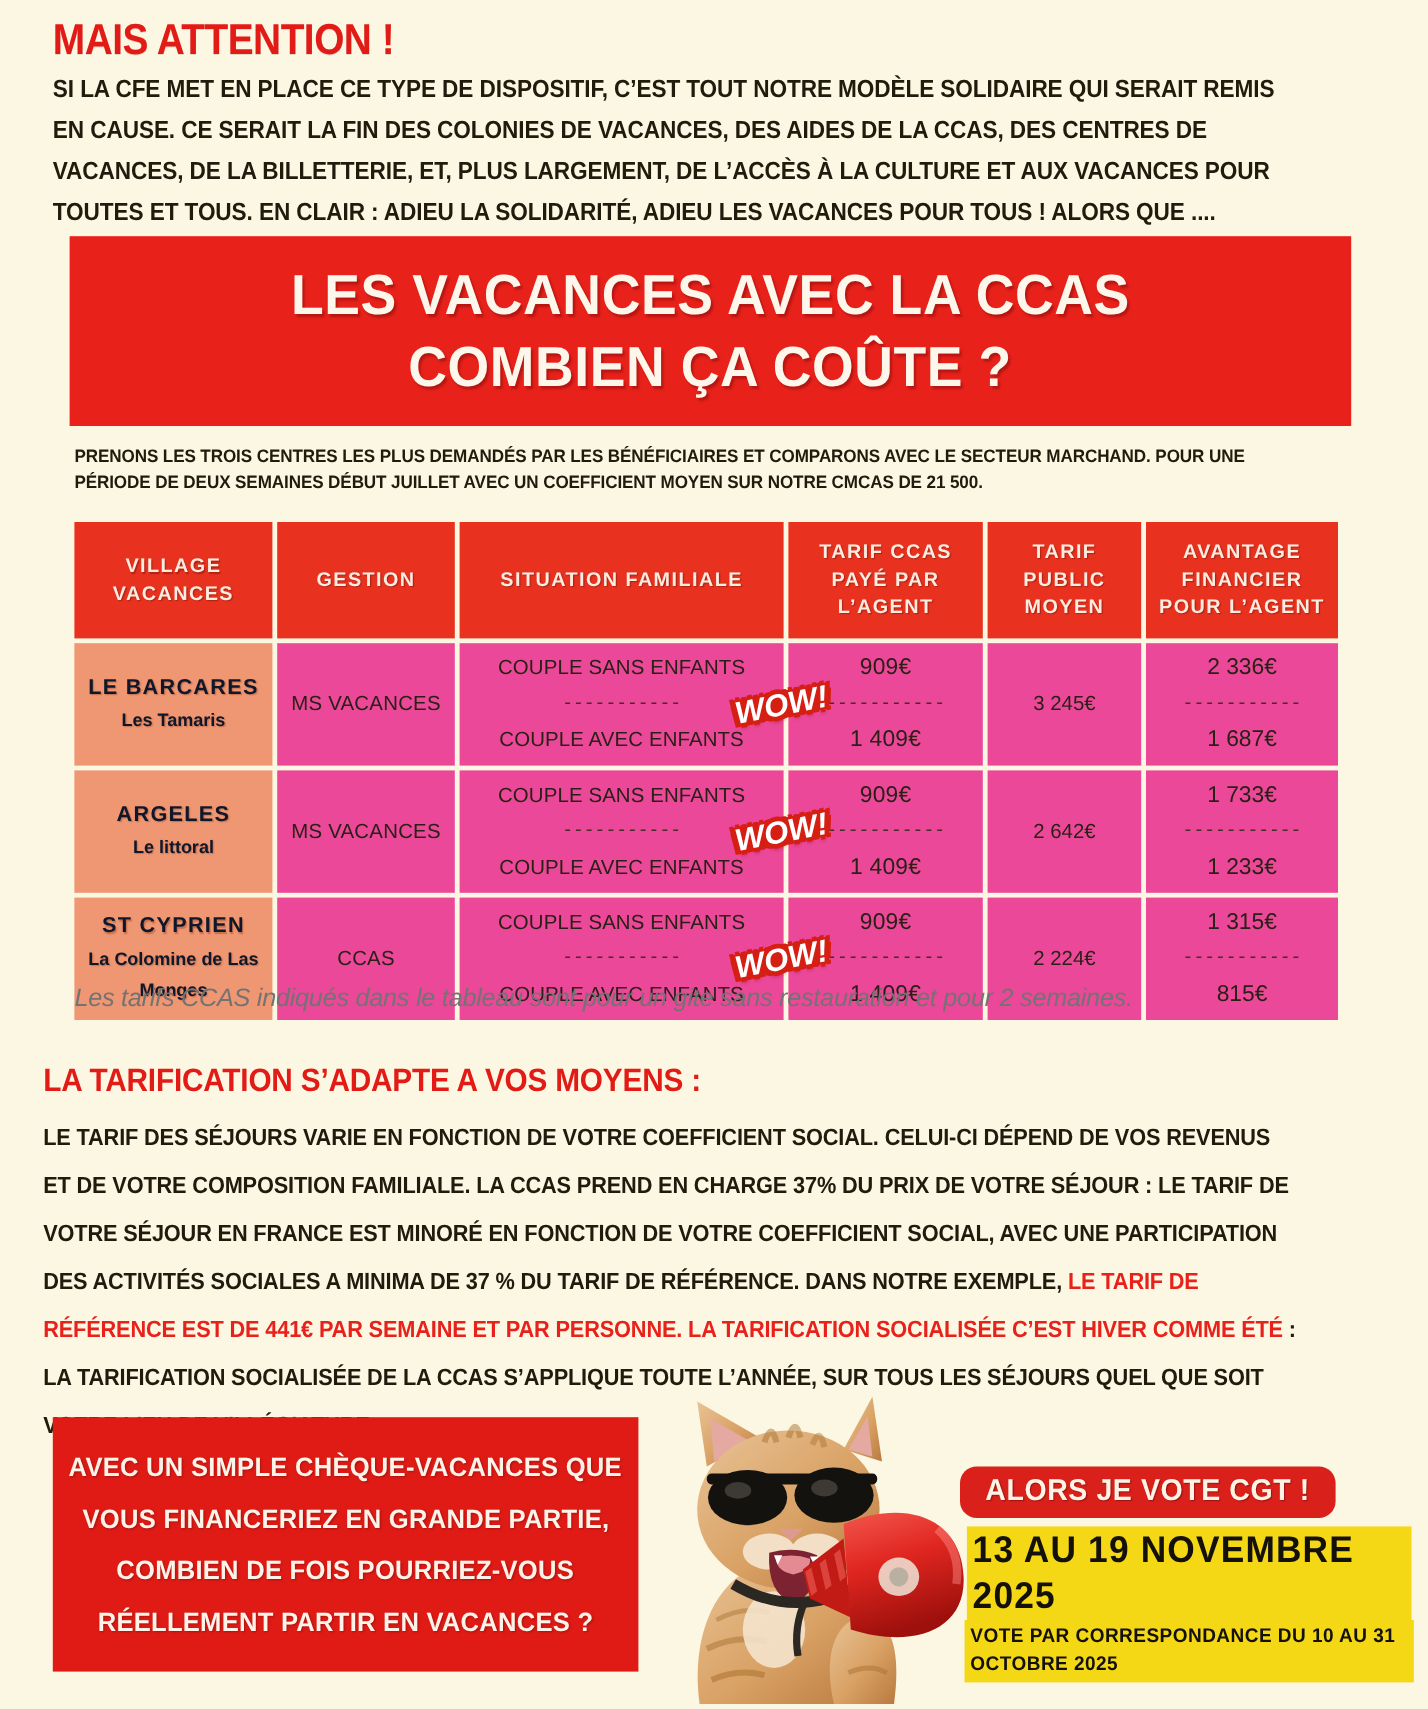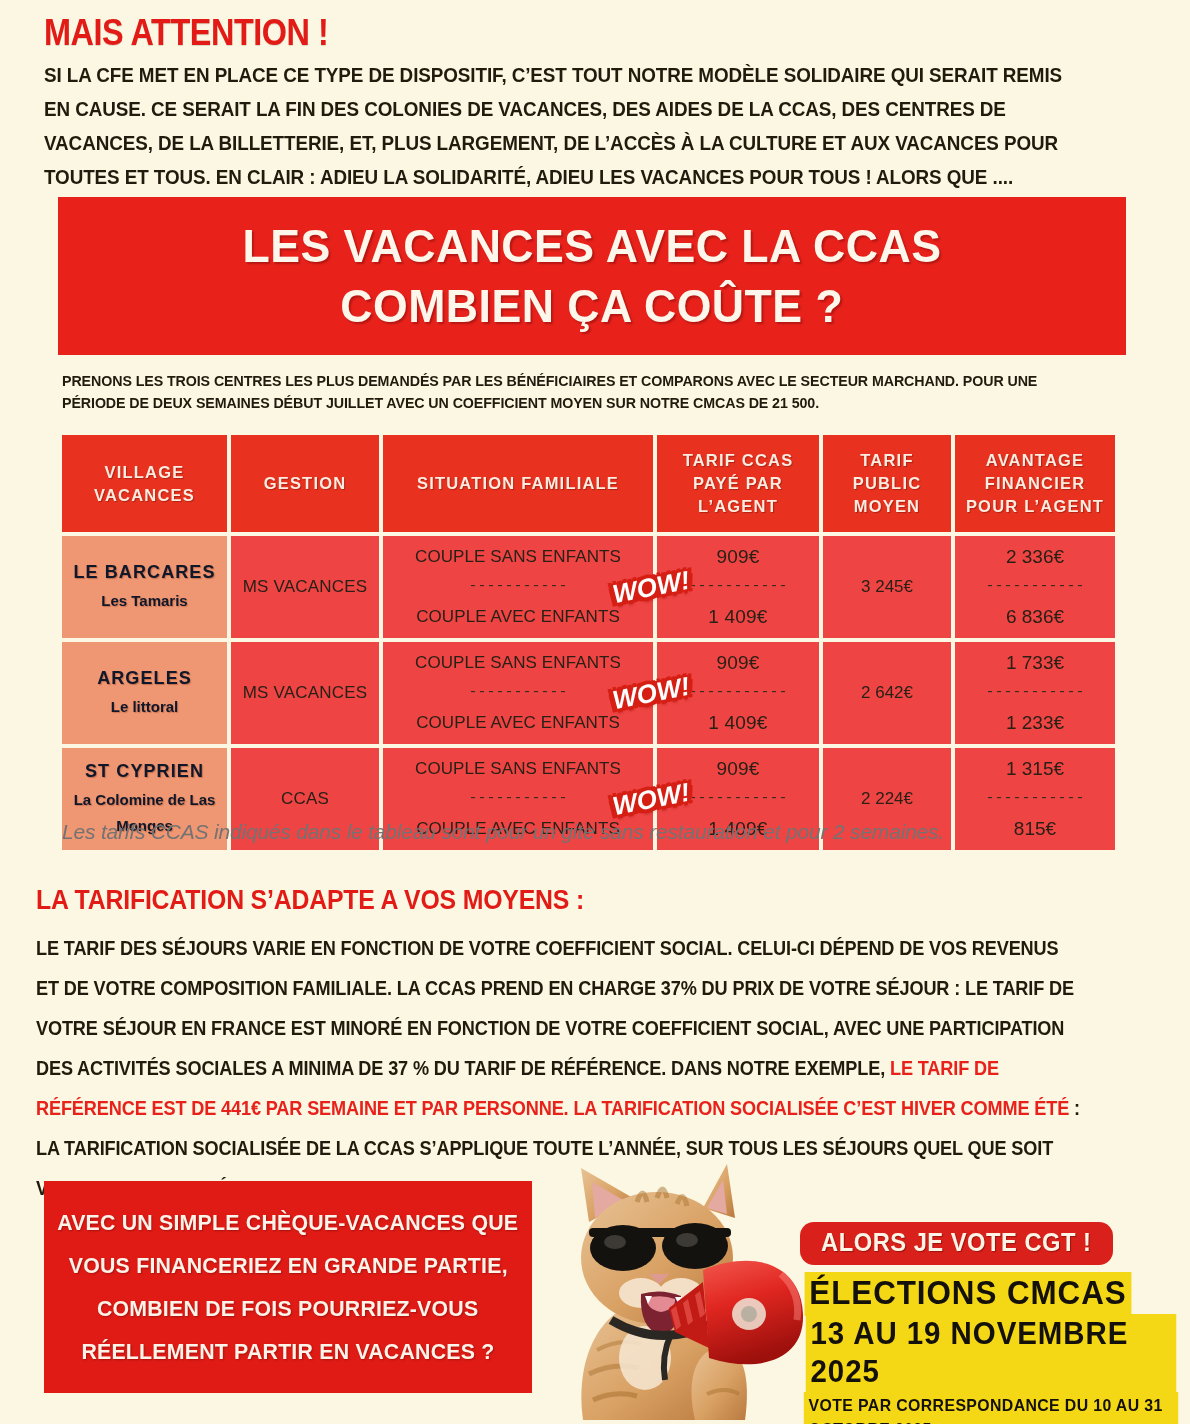--- a/index.html
+++ b/index.html
@@ -65,21 +65,21 @@
   }
   .tbl th{
     background:#e8321f;color:#fdece0;
     font-size:16.5px;font-weight:bold;line-height:23px;
     letter-spacing:1.2px;
     padding:14px 4px;
     text-align:center;vertical-align:middle;
     text-shadow:1px 1px 1px rgba(90,10,0,.4);
   }
   .tbl td{
-    background:#ef4444;
+    background:#ec4899;
     vertical-align:middle;text-align:center;
     padding:6px 4px;
     font-size:17px;
     color:#2a2016;
     height:88px;
   }
   td.vil{
     background:#ef9672;
     color:#0f172a;
     padding:4px 2px;
@@ -281,21 +281,21 @@
             <div class="euro">909€</div>
             <div class="dashes">-----------</div>
             <div class="euro">1 409€</div>
           </div>
         </td>
         <td class="pubcell">3 245€</td>
         <td>
           <div class="advcell">
             <div>2 336€</div>
             <div class="dashes">-----------</div>
-            <div>6 836€</div>
+            <div>1 687€</div>
           </div>
         </td>
       </tr>
 
       <tr>
         <td class="vil">
           <div class="vil-name">ARGELES</div>
           <div class="vil-sub">Le littoral</div>
         </td>
         <td class="gest">MS VACANCES</td>
@@ -447,23 +447,20 @@
         <path d="M126 172 q-10 22 -6 46" stroke="#2b2723" stroke-width="6" fill="none"></path>
       </g>
     </svg>
   </div>
 
   <div class="cgt-badge">
     <span>ALORS JE VOTE CGT !</span>
   </div>
   <div class="elec">
     <div class="elec-row">
-      <span class="hi-yellow elec-1">ÉLECTIONS CMCAS</span>
-    </div>
-    <div class="elec-row">
       <span class="hi-yellow elec-2">13 AU 19 NOVEMBRE 2025</span>
     </div>
     <div class="elec-row">
       <span class="hi-yellow elec-3">VOTE PAR CORRESPONDANCE DU 10 AU 31 OCTOBRE 2025</span>
     </div>
   </div>
 
 </div>
 
 </body></html>

